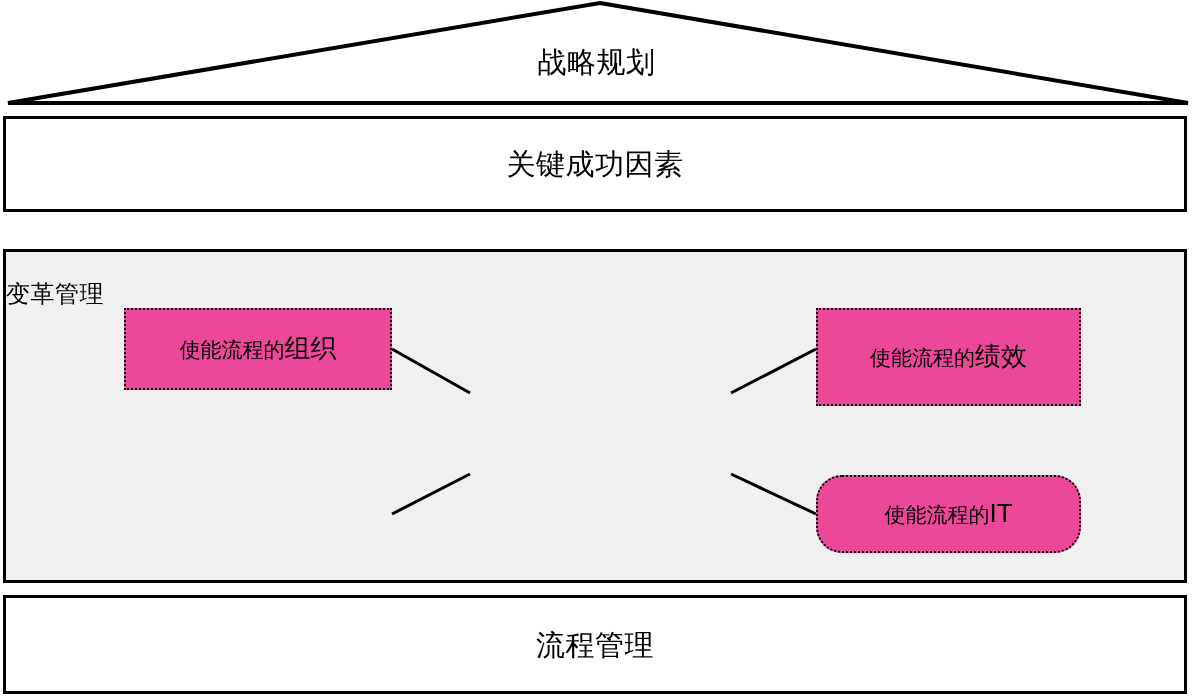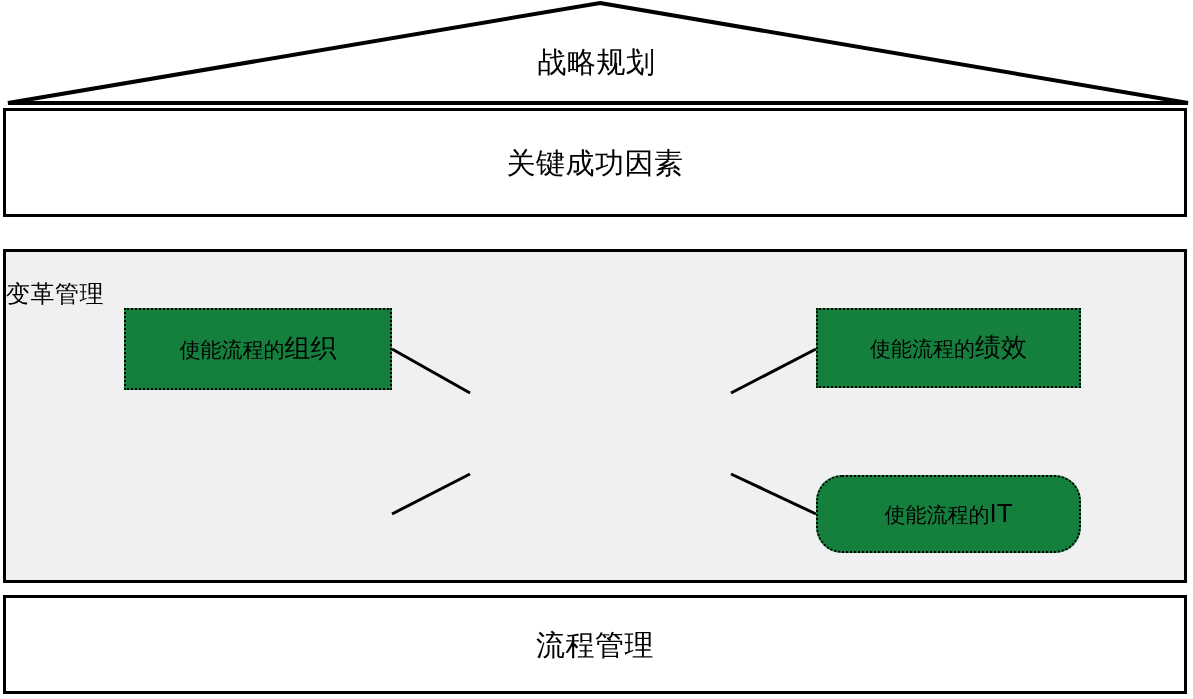--- a/index.html
+++ b/index.html
@@ -51,22 +51,22 @@
     display: flex;
     align-items: center;
     justify-content: center;
   }
   .band-label {
     font-size: 29px;
     line-height: 36px;
     letter-spacing: 0.5px;
   }
   #band-csf {
-    top: 108px;
-    height: 109px;
+    top: 116px;
+    height: 96px;
   }
   #band-process-mgmt {
     top: 595px;
     height: 99px;
     text-align: right;
   }
 
   
   #band-change-mgmt {
     top: 249px;
@@ -92,37 +92,37 @@
     width: 1193px;
     height: 699px;
     pointer-events: none;
   }
 
   
   .node {
     position: absolute;
     border: 2px dotted #000000;
     box-sizing: border-box;
-    background: #15803d;
+    background: #ec4899;
     display: flex;
     align-items: center;
     justify-content: center;
     text-align: center;
   }
   .node-text {
     font-size: 21px;
     line-height: 28px;
     white-space: nowrap;
   }
   .node-text .emph {
     font-size: 26px;
   }
 
   #node-org        { left: 124px; top: 308px; width: 268px; height: 82px; }
-  #node-perf       { left: 816px; top: 308px; width: 265px; height: 80px; }
+  #node-perf       { left: 816px; top: 308px; width: 265px; height: 98px; }
   #node-core       { left: 470px; top: 392px; width: 261px; height: 83px; }
   #node-talent     { left: 126px; top: 475px; width: 266px; height: 78px; }
   #node-it         { left: 816px; top: 475px; width: 265px; height: 78px; border-radius: 26px; }
 
   #node-core .node-text { font-size: 23px; }
 </style>
 </head>
 <body>
 
 <div id="diagram-root">

